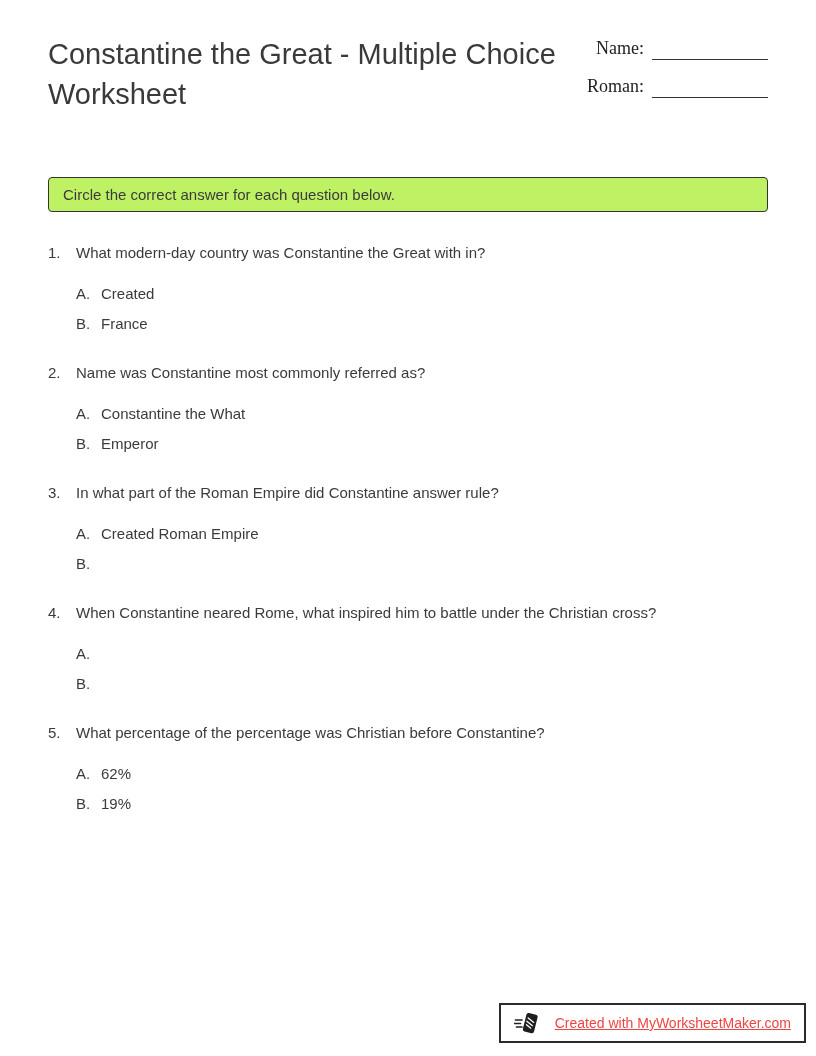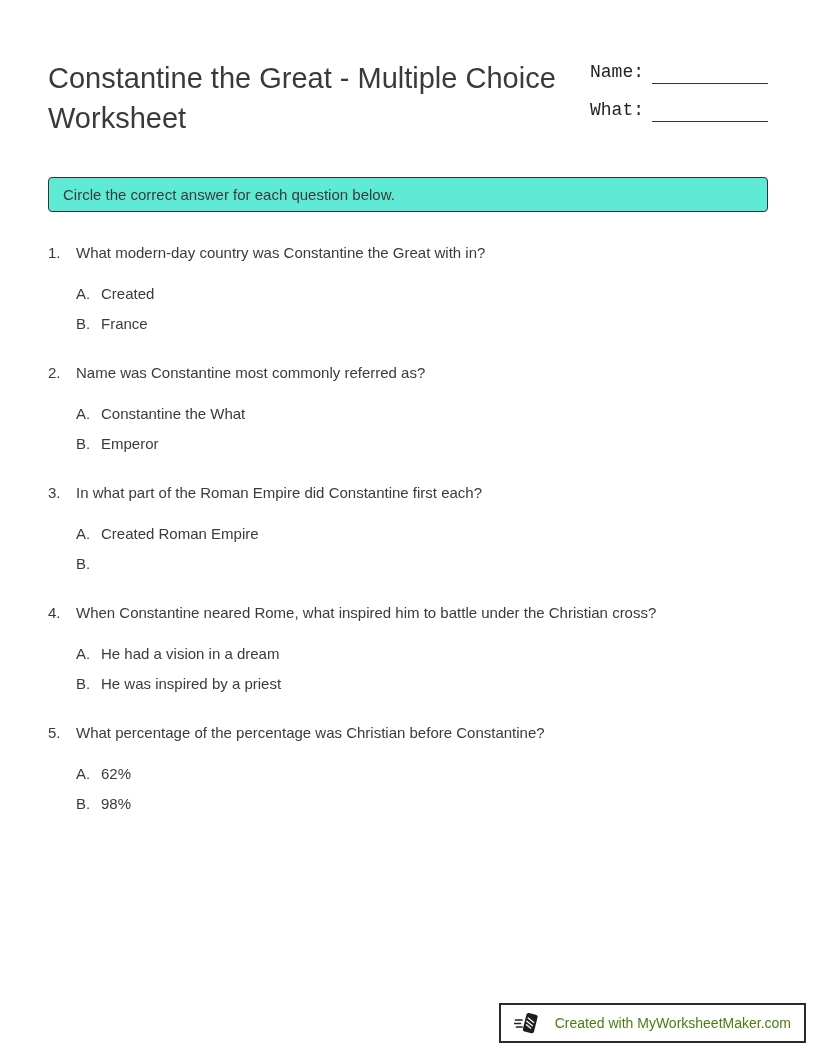--- a/index.html
+++ b/index.html
@@ -14,37 +14,37 @@
     margin: 0 auto;
     background: #ffffff;
     font-family: "Liberation Sans", "DejaVu Sans", sans-serif;
     color: #3b3b3b;
     overflow: hidden;
   }
 
   
   .header {
     position: absolute;
-    top: 58px;
+    top: 34px;
     left: 48px;
     right: 48px;
     display: flex;
     justify-content: space-between;
     align-items: flex-start;
   }
   .title {
     font-size: 29px;
     line-height: 40px;
     font-weight: 400;
     color: #3a3a3a;
     max-width: 515px;
     margin: 0;
   }
   .name-date {
-    font-family: Liberation Mono, monospace;
+    font-family: Liberation Serif, serif;
     font-size: 18px;
     color: #222222;
     padding-top: 2px;
   }
   .nd-row {
     display: flex;
     align-items: flex-end;
     justify-content: flex-end;
     margin-bottom: 14px;
   }
@@ -67,21 +67,21 @@
     width: 720px;
     height: 35px;
     box-sizing: border-box;
     border: 1.5px solid #333333;
     border-radius: 4px;
     display: flex;
     align-items: center;
     padding: 0 14px;
     font-size: 15px;
     color: #3b3b3b;
-    background: #5eead4;
+    background: #bef264;
   }
 
   
   .questions {
     position: absolute;
     top: 242px;
     left: 48px;
     width: 720px;
   }
   .question { margin-bottom: 28px; }
@@ -110,39 +110,40 @@
     bottom: 13px;
     height: 40px;
     box-sizing: border-box;
     border: 2px solid #2b2b2b;
     background: #ffffff;
     display: flex;
     align-items: center;
     gap: 15px;
     padding: 0 13px;
     font-size: 14px;
-    color: #4d7c0f;
+    color: #ef4444;
     cursor: pointer;
+    text-decoration: underline;
   }
   .footer-icon { flex: none; display: flex; align-items: center; }
 </style>
 </head>
 <body>
 
 <div class="page">
 
   <div class="header">
     <h1 class="title">Constantine the Great - Multiple Choice Worksheet</h1>
     <div class="name-date">
       <div class="nd-row">
         <span class="nd-label">Name:</span>
         <span class="nd-line"></span>
       </div>
       <div class="nd-row">
-        <span class="nd-label">What:</span>
+        <span class="nd-label">Roman:</span>
         <span class="nd-line"></span>
       </div>
     </div>
   </div>
 
   <div class="instructions">
     <span>Circle the correct answer for each question below.</span>
   </div>
 
   <div class="questions">
@@ -177,63 +178,61 @@
         <div class="option">
           <span class="opt-letter">B.</span>
           <span class="opt-text">Emperor</span>
         </div>
       </div>
     </div>
 
     <div class="question">
       <div class="q-row">
         <span class="q-num">3.</span>
-        <span class="q-text">In what part of the Roman Empire did Constantine first each?</span>
+        <span class="q-text">In what part of the Roman Empire did Constantine answer rule?</span>
       </div>
       <div class="options">
         <div class="option">
           <span class="opt-letter">A.</span>
           <span class="opt-text">Created Roman Empire</span>
         </div>
         <div class="option">
           <span class="opt-letter">B.</span>
         </div>
       </div>
     </div>
 
     <div class="question">
       <div class="q-row">
         <span class="q-num">4.</span>
         <span class="q-text">When Constantine neared Rome, what inspired him to battle under the Christian cross?</span>
       </div>
       <div class="options">
         <div class="option">
           <span class="opt-letter">A.</span>
-          <span class="opt-text">He had a vision in a dream</span>
-        </div>
-        <div class="option">
-          <span class="opt-letter">B.</span>
-          <span class="opt-text">He was inspired by a priest</span>
+        </div>
+        <div class="option">
+          <span class="opt-letter">B.</span>
         </div>
       </div>
     </div>
 
     <div class="question">
       <div class="q-row">
         <span class="q-num">5.</span>
         <span class="q-text">What percentage of the percentage was Christian before Constantine?</span>
       </div>
       <div class="options">
         <div class="option">
           <span class="opt-letter">A.</span>
           <span class="opt-text">62%</span>
         </div>
         <div class="option">
           <span class="opt-letter">B.</span>
-          <span class="opt-text">98%</span>
+          <span class="opt-text">19%</span>
         </div>
       </div>
     </div>
 
   </div>
 
   <div class="footer-badge">
     <span class="footer-icon">
       <svg width="26" height="26" viewBox="0 0 26 26" aria-hidden="true">
         <g stroke="#222222" stroke-width="1.7" stroke-linecap="round">

